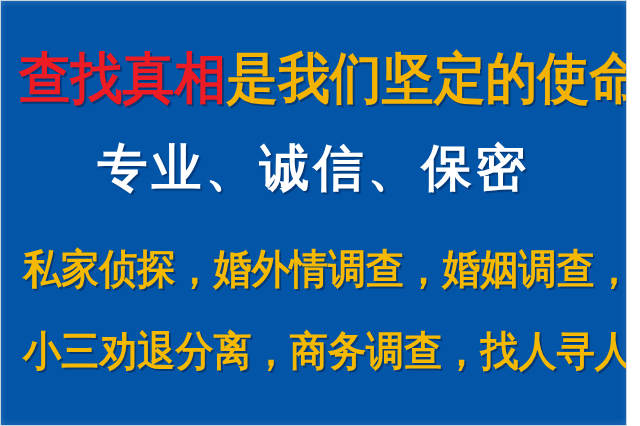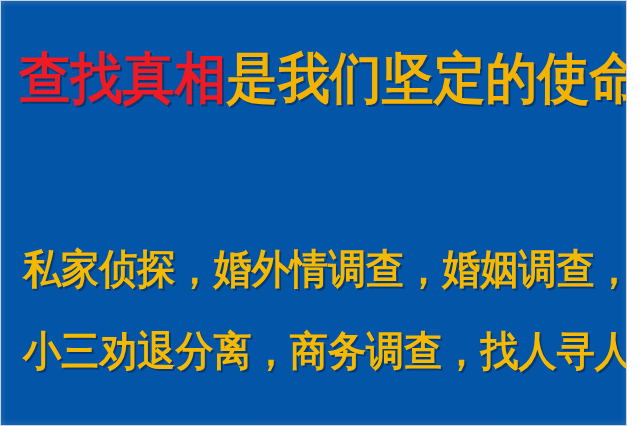--- a/index.html
+++ b/index.html
@@ -91,18 +91,19 @@
 </style>
 </head>
 <body>
 
 <div id="banner" style="background-color: rgb(3, 85, 168); border-color: rgb(201, 212, 226);">
 
   <div class="line" id="line-headline" style="transform: scaleX(0.9427);">
     <span class="headline-red" style="color: rgb(237, 27, 36);">查找真相</span><span class="headline-gold" style="color: rgb(245, 179, 1);">是我们坚定的使命</span>
   </div>
 
+  <div class="line" id="line-values" style="color: rgb(255, 255, 255);">专业、诚信、保密</div>
 
   <div class="line" id="line-services-1" style="color: rgb(246, 185, 1); transform: scaleX(0.9299);">私家侦探，婚外情调查，婚姻调查，</div>
 
   <div class="line" id="line-services-2" style="color: rgb(246, 185, 1); transform: scaleX(0.9299);">小三劝退分离，商务调查，找人寻人</div>
 
 </div>
 
 </body></html>

